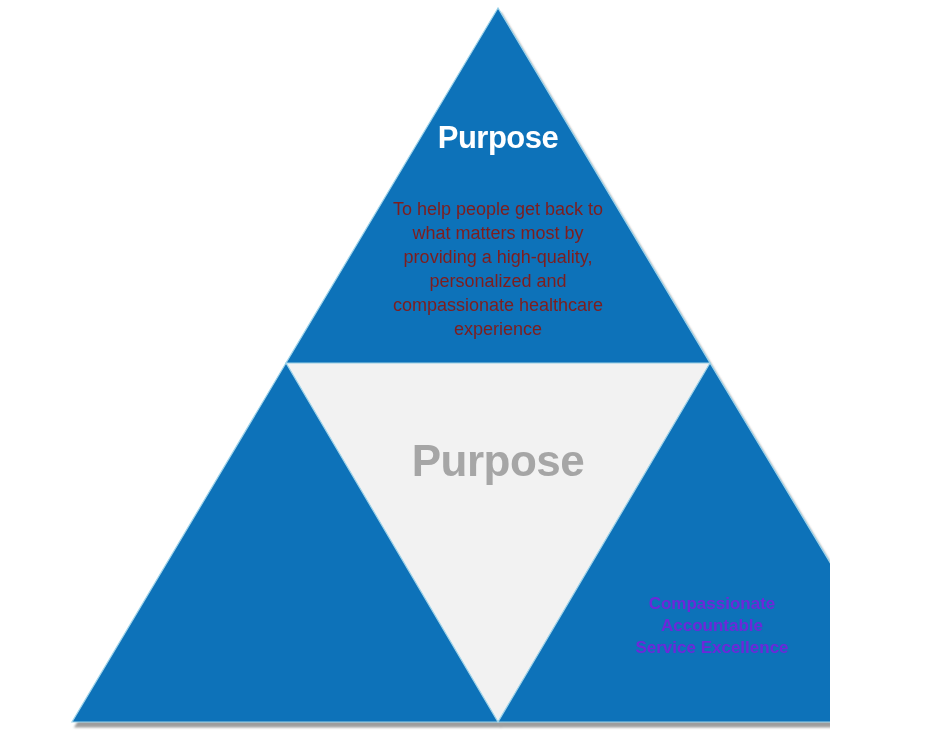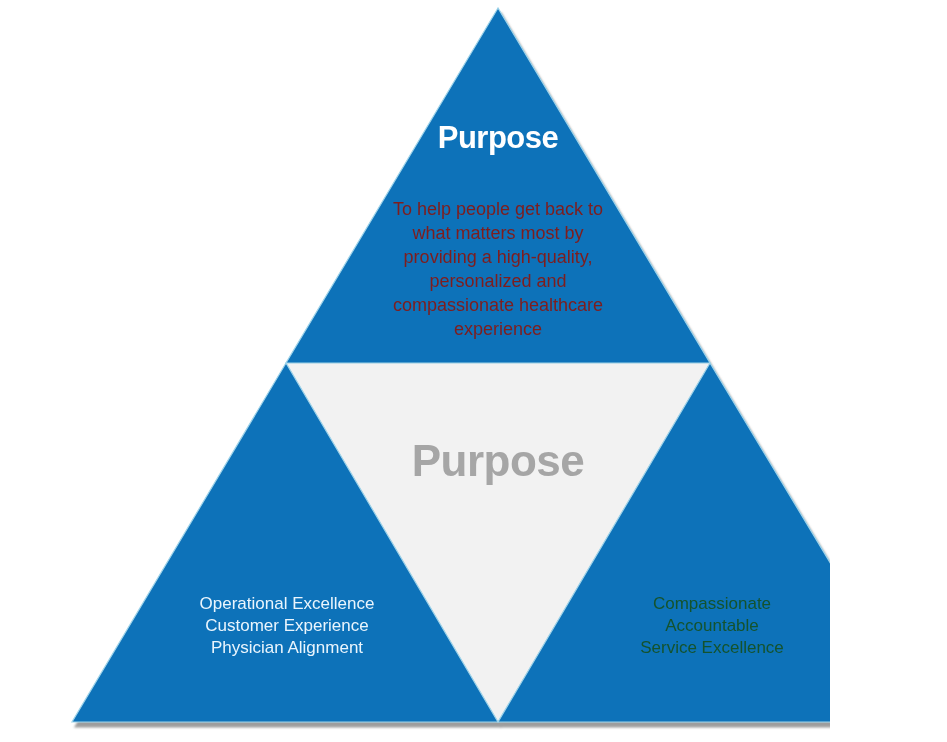--- a/index.html
+++ b/index.html
@@ -28,21 +28,21 @@
   .purpose-body    { top: 197px; left: 348px; width: 300px;
                      font-size: 18px; line-height: 24px; color: #7f1d1d; }
   .culture-title   { top: 436px; left: 348px; width: 300px;
                      font-weight: bold; font-size: 44px; letter-spacing: -0.5px;
                      color: #a6a6a6; }
   .sa-title        { top: 502px; left: 127px; width: 320px; line-height: 38px; }
   .sa-items        { top: 593px; left: 127px; width: 320px;
                      font-size: 17px; line-height: 22px; color: #eaf5fd; }
   .cv-title        { top: 546px; left: 552px; width: 320px; }
   .cv-items        { top: 593px; left: 552px; width: 320px;
-                     font-size: 17px; line-height: 22px; color: #14532d; }
+                     font-size: 17px; line-height: 22px; color: #6d28d9; font-weight: bold; }
 </style>
 </head>
 <body>
 
 <div class="stage">
 
   <svg width="947" height="742" viewBox="0 0 947 742" aria-hidden="true">
     <defs>
       <filter id="dropShadow" x="-5%" y="-5%" width="115%" height="115%">
         <feDropShadow dx="3" dy="5" stdDeviation="1.2" flood-color="#8C8C8C" flood-opacity="0.85"></feDropShadow>
@@ -61,22 +61,19 @@
   <div class="txt purpose-body">To help people get back to
 what matters most by
 providing a high-quality,
 personalized and
 compassionate healthcare
 experience</div>
 
   <div class="txt culture-title">Purpose</div>
 
 
-  <div class="txt sa-items">Operational Excellence
-Customer Experience
-Physician Alignment</div>
 
 
   <div class="txt cv-items">Compassionate
 Accountable
 Service Excellence</div>
 
 </div>
 
 </body></html>

